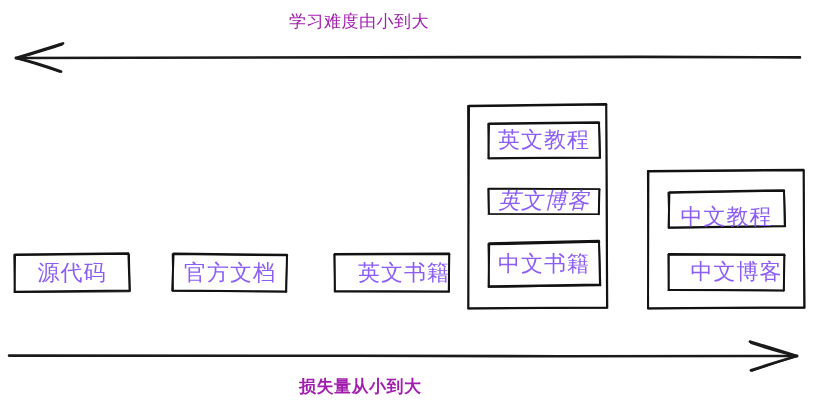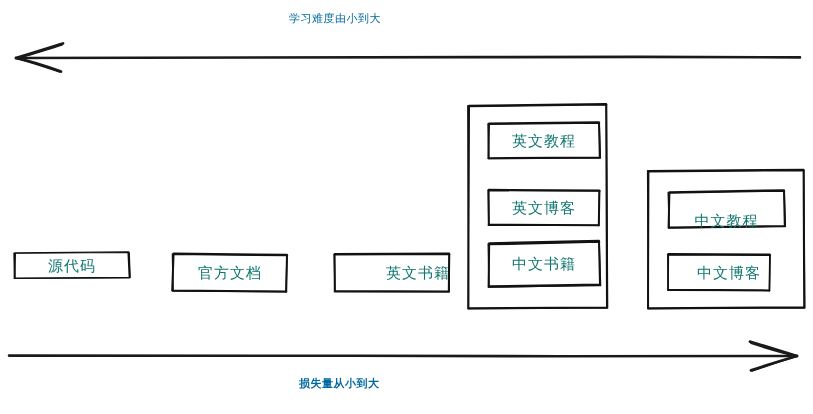--- a/index.html
+++ b/index.html
@@ -12,22 +12,22 @@
   }
   #canvas {
     position: relative;
     width: 813px;
     height: 414px;
     background: #ffffff;
     overflow: hidden;
   }
   .axis-label {
     position: absolute;
-    font-size: 11px;
-    color: #0369a1;
+    font-size: 17px;
+    color: #a21caf;
     letter-spacing: 0.5px;
     white-space: nowrap;
     line-height: 1;
   }
   #top-label { left: 289px; top: 13px; }
   #bottom-label { left: 299px; top: 378px; font-weight: bold; }
 
   .arrow-svg {
     position: absolute;
     left: 0;
@@ -38,22 +38,22 @@
 
   .node {
     position: absolute;
     box-sizing: border-box;
     background: #ffffff;
     display: flex;
     align-items: center;
     justify-content: center;
   }
   .node .node-label {
-    font-size: 15px;
-    color: #0f766e;
+    font-size: 22px;
+    color: #8b5cf6;
     letter-spacing: 1px;
     white-space: nowrap;
     line-height: 1;
     position: relative;
     z-index: 2;
   }
   .sketch-border {
     position: absolute;
     left: -4px;
     top: -4px;
@@ -80,21 +80,21 @@
     <path d="M16,20 C30,16 48,10 63,5.5 M16,20 C30,23 46,28 61,33.5" stroke="#1a1a1a" stroke-width="2.8" fill="none" stroke-linecap="round"></path>
     <path d="M16.5,20.4 C30,17.2 47,11.6 62,7 M16.5,20.4 C31,24.2 45,29 60,34" stroke="#1a1a1a" stroke-width="1.5" fill="none" stroke-linecap="round"></path>
   </svg>
 
   <svg class="arrow-svg" id="bottom-arrow-svg" width="813" height="40">
     <path d="M9,19.6 C150,20.2 380,19.4 560,20.2 C680,19.8 750,20.4 797,20.0" stroke="#1a1a1a" stroke-width="2.6" fill="none" stroke-linecap="round"></path>
     <path d="M797,20 C782,15.5 766,10.5 750,5.6 M797,20 C782,24.4 766,29.4 751,34.4" stroke="#1a1a1a" stroke-width="2.8" fill="none" stroke-linecap="round"></path>
     <path d="M796.5,20.4 C781,16.8 765,11.9 751,7.4 M796.5,20.4 C781,25.2 766,30.2 752,35" stroke="#1a1a1a" stroke-width="1.5" fill="none" stroke-linecap="round"></path>
   </svg>
 
-  <div class="node" id="node-0" style="left:14px; top:253px; width:116px; height:24px;justify-content:center;">
+  <div class="node" id="node-0" style="left:14px; top:253px; width:116px; height:39px;justify-content:center;">
     <svg class="sketch-border" viewBox="0 0 124 47" preserveAspectRatio="none">
       <path d="M5,5.6 L118.4,4.2 L119.6,41.6 L4.6,42.8 Z" stroke="#121212" stroke-width="2" fill="none" stroke-linejoin="round"></path>
       <path d="M4.2,6.4 L118.8,5.0 M119.2,5.4 L120.0,42.2 M119.6,42.6 L4.2,43.2 M4.8,42.8 L4.0,5.8" stroke="#121212" stroke-width="1.4" fill="none" stroke-linecap="round"></path>
     </svg>
     <span class="node-label">源代码</span>
   </div>
 
   <div class="node" id="node-1" style="left:172px; top:253px; width:116px; height:39px;">
     <svg class="sketch-border" viewBox="0 0 124 47" preserveAspectRatio="none">
       <path d="M5.6,4.4 L119.0,5.8 L118.2,42.6 L4.2,41.4 Z" stroke="#121212" stroke-width="2" fill="none" stroke-linejoin="round"></path>
@@ -119,21 +119,21 @@
   </div>
 
   <div class="node" id="node-3" style="left:488px; top:122px; width:112px; height:36px;">
     <svg class="sketch-border" viewBox="0 0 120 44" preserveAspectRatio="none">
       <path d="M5.0,5.4 L115.0,4.2 L115.8,39.4 L4.4,40.2 Z" stroke="#121212" stroke-width="2" fill="none" stroke-linejoin="round"></path>
       <path d="M4.2,6.2 L115.6,5.0 M115.2,4.6 L116.4,40.0 M116.0,39.8 L4.2,40.6 M4.8,40.2 L4.0,5.6" stroke="#121212" stroke-width="1.4" fill="none" stroke-linecap="round"></path>
     </svg>
     <span class="node-label">英文教程</span>
   </div>
 
-  <div class="node" id="node-4" style="left:488px; top:189px; width:112px; height:36px;">
+  <div class="node" id="node-4" style="left:488px; top:189px; width:112px; height:24px;font-style:italic;">
     <svg class="sketch-border" viewBox="0 0 120 44" preserveAspectRatio="none">
       <path d="M4.6,4.8 L115.4,5.4 L114.8,40.2 L4.8,39.6 Z" stroke="#121212" stroke-width="2" fill="none" stroke-linejoin="round"></path>
       <path d="M4.0,5.6 L116.0,6.0 M115.4,5.8 L114.8,40.8 M115.0,40.4 L4.2,40.2 M4.8,40.0 L4.2,5.2" stroke="#121212" stroke-width="1.4" fill="none" stroke-linecap="round"></path>
     </svg>
     <span class="node-label">英文博客</span>
   </div>
 
   <div class="node" id="node-5" style="left:488px; top:240px; width:112px; height:47px;">
     <svg class="sketch-border" viewBox="0 0 120 44" preserveAspectRatio="none">
       <path d="M5.2,6.0 L115.0,4.0 L116.0,39.0 L4.6,40.4 Z" stroke="#121212" stroke-width="2" fill="none" stroke-linejoin="round"></path>
@@ -150,21 +150,21 @@
   </div>
 
   <div class="node" id="node-6" style="left:668px; top:190px; width:117px; height:38px;align-items:flex-end;">
     <svg class="sketch-border" viewBox="0 0 125 46" preserveAspectRatio="none">
       <path d="M5.4,6.2 L120.0,4.2 L120.8,40.0 L4.6,41.6 Z" stroke="#121212" stroke-width="2" fill="none" stroke-linejoin="round"></path>
       <path d="M4.6,7.0 L120.6,5.0 M120.2,4.6 L121.4,40.6 M121.0,40.4 L4.4,42.0 M5.2,41.6 L4.2,6.4" stroke="#121212" stroke-width="1.4" fill="none" stroke-linecap="round"></path>
     </svg>
     <span class="node-label">中文教程</span>
   </div>
 
-  <div class="node" id="node-7" style="left:668px; top:253px; width:102px; height:38px;padding-left:20px;">
+  <div class="node" id="node-7" style="left:668px; top:253px; width:117px; height:38px;padding-left:20px;">
     <svg class="sketch-border" viewBox="0 0 125 46" preserveAspectRatio="none">
       <path d="M4.8,5.0 L120.4,5.6 L119.8,41.4 L4.6,40.8 Z" stroke="#121212" stroke-width="2" fill="none" stroke-linejoin="round"></path>
       <path d="M4.0,5.8 L121.0,6.4 M120.4,6.0 L119.8,42.0 M120.2,41.6 L4.2,41.4 M4.8,41.2 L4.2,5.4" stroke="#121212" stroke-width="1.4" fill="none" stroke-linecap="round"></path>
     </svg>
     <span class="node-label">中文博客</span>
   </div>
 
   <div class="axis-label" id="bottom-label">损失量从小到大</div>
 
 </div>

